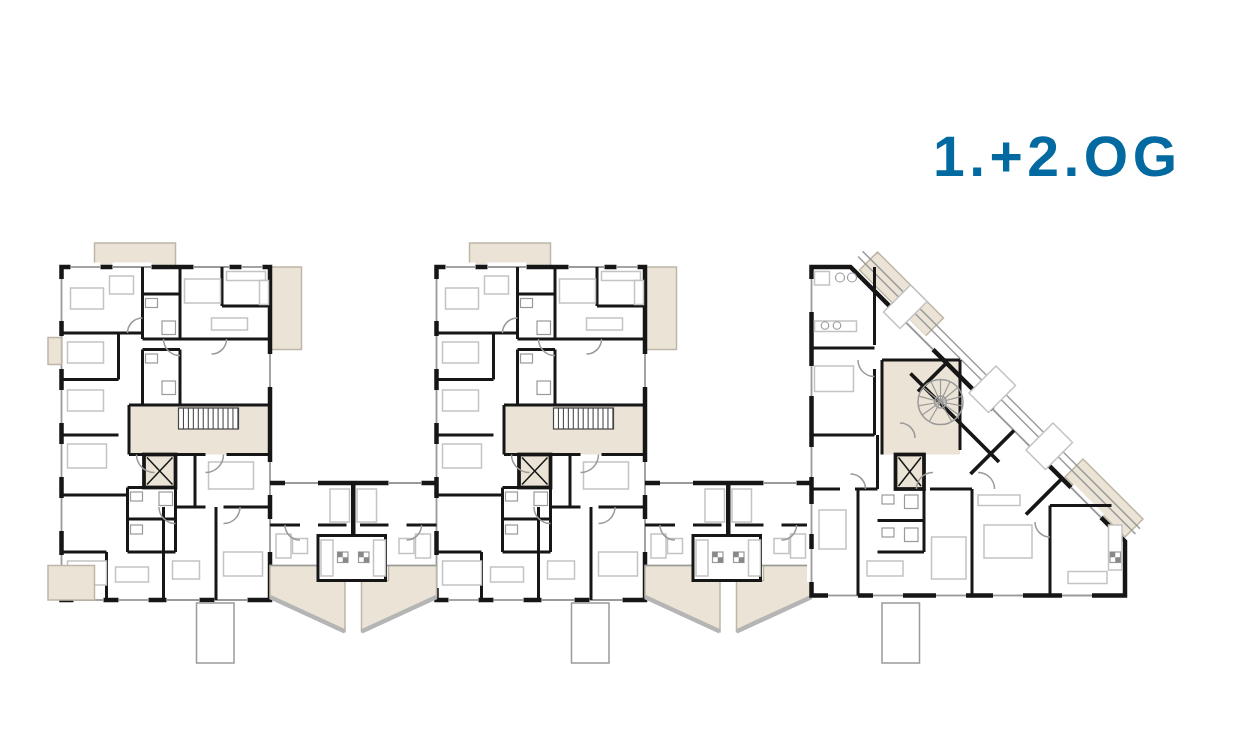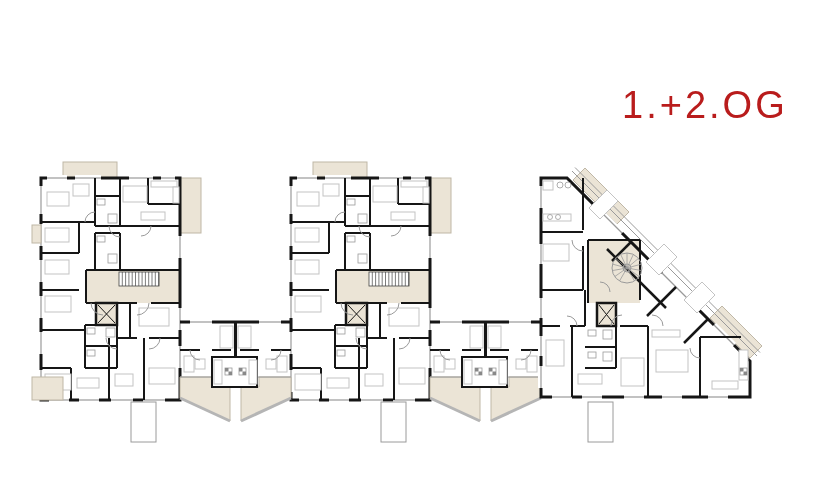--- a/index.html
+++ b/index.html
@@ -1,20 +1,20 @@
 <!DOCTYPE html>
 <html><head>
 <meta charset="utf-8">
 <style>
   html,body{margin:0;padding:0;background:#ffffff;}
   .stage{position:relative;width:827px;height:496px;background:#ffffff;overflow:hidden;
          font-family:"Liberation Sans", sans-serif;}
   .stage svg{position:absolute;left:0;top:0;}
-  .floor-label{position:absolute;left:622px;top:84px;font-size:38px;font-weight:400;
-         letter-spacing:3px;color:#b91c1c;}
+  .floor-label{position:absolute;left:622px;top:84px;font-size:38px;font-weight:700;
+         letter-spacing:3px;color:#0369a1;}
 </style>
 </head>
 <body>
 
 <div class="stage">
   <svg id="plan-svg" viewBox="0 0 827 496" width="827" height="496">
       <g>
         <rect x="63" y="162" width="54" height="16" fill="#EBE4D6" stroke="#BFB7A6" stroke-width="1"></rect>
         <rect x="180" y="178" width="21" height="55" fill="#EBE4D6" stroke="#BFB7A6" stroke-width="1"></rect>
         <rect x="86" y="270" width="94" height="33" fill="#EBE4D6" stroke="none" stroke-width="0"></rect>

